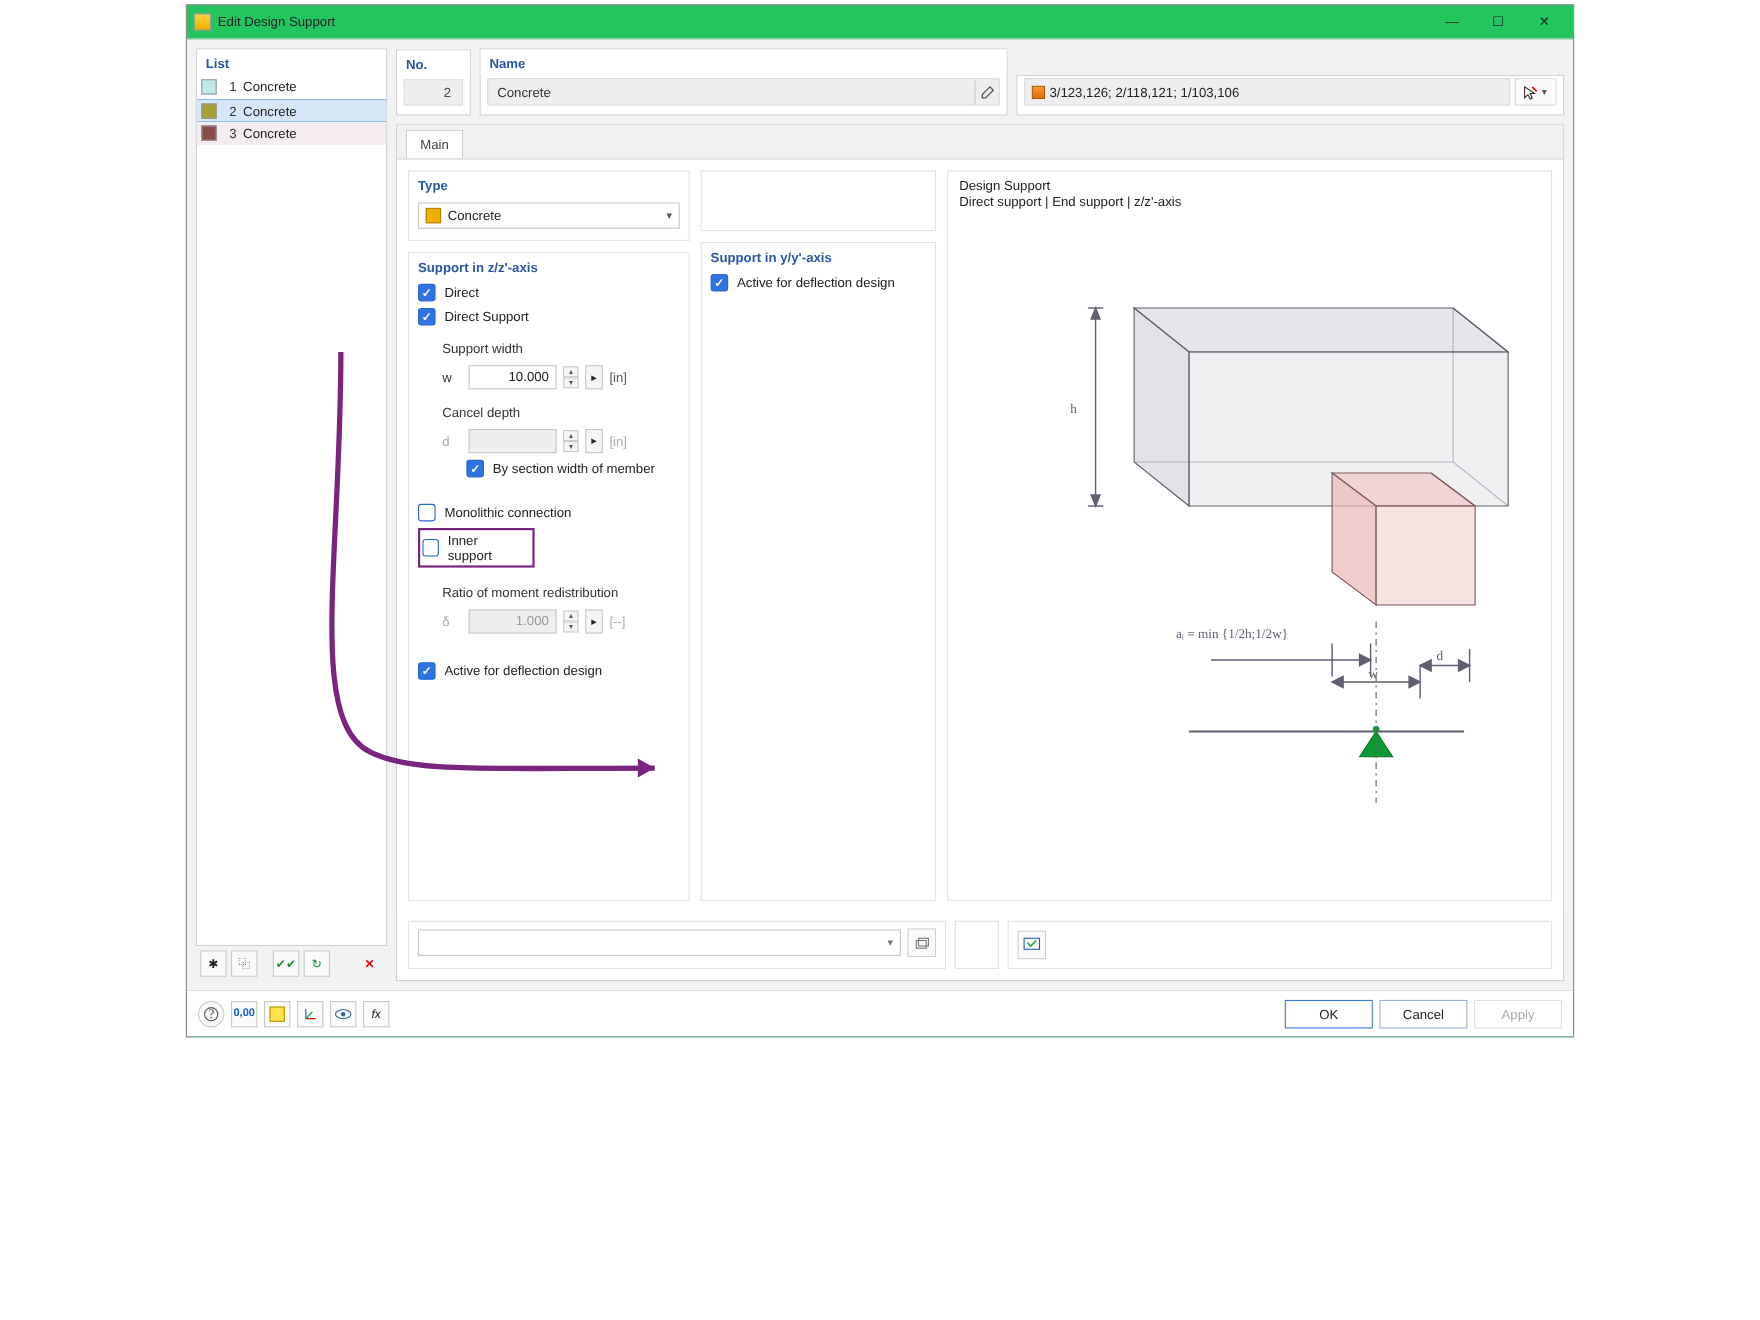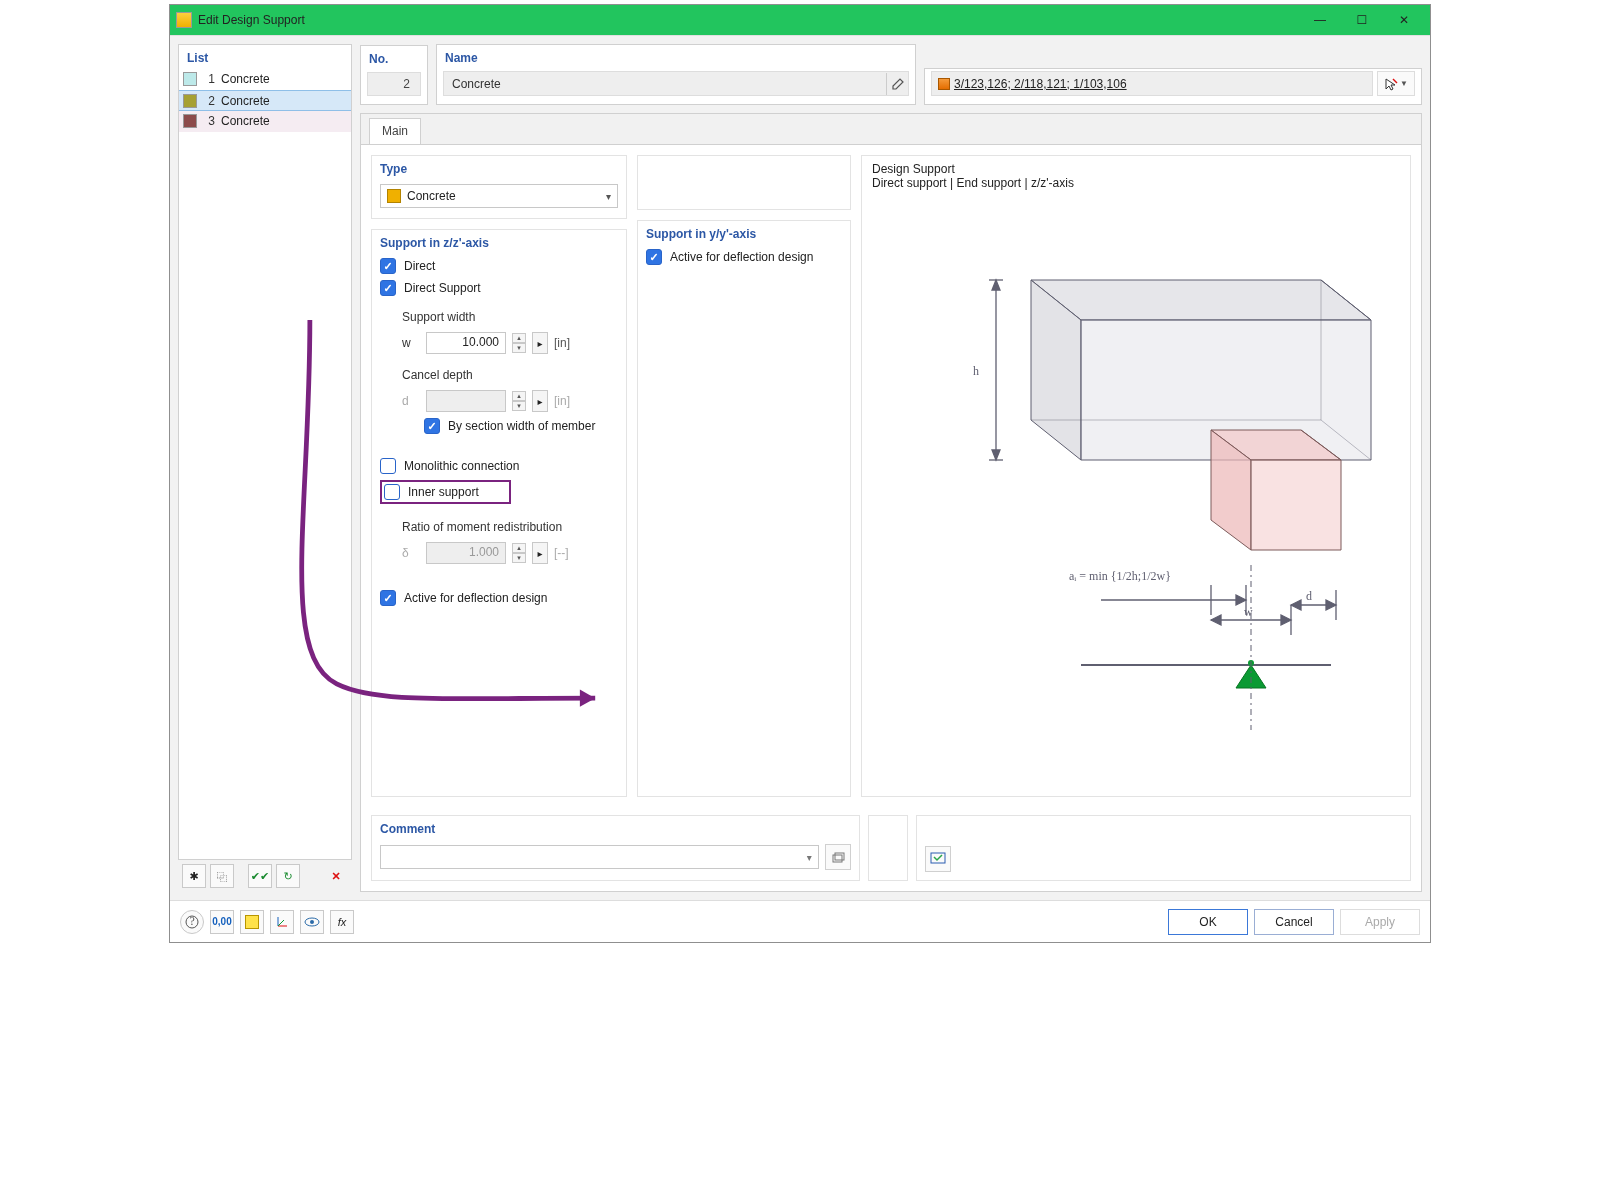--- a/index.html
+++ b/index.html
@@ -28,21 +28,21 @@
   .right-col { flex:1; display:flex; flex-direction:column; gap:8px;}
   .top-row { display:flex; gap:8px;align-items:flex-end;}
   .no-box { width:68px;}
   .no-val { padding:4px 10px; text-align:right; background:#eee; border:1px solid #ddd; color:#444;}
   .name-box { flex:1;}
   .name-field { display:flex; align-items:center; background:#eee; border:1px solid #ddd; height:25px;}
   .name-field .nv{ flex:1; padding:0 8px; color:#333;}
   .icon-edit{ width:22px;height:22px; border-left:1px solid #ccc; display:flex;align-items:center;justify-content:center;}
   .assigned-box{ width:498px;}
   .assigned-field{ display:flex; align-items:center; height:25px;}
-  .assigned-field .av{ flex:1; border:1px solid #ddd; background:#eee; height:25px; padding:3px 6px; display:flex; align-items:center; gap:4px;text-decoration:underline;}
+  .assigned-field .av{ flex:1; border:1px solid #ddd; background:#eee; height:25px; padding:3px 6px; display:flex; align-items:center; gap:4px;}
   .asg-icon{ width:12px;height:12px; background:linear-gradient(#f59a3a,#e46d00); border:1px solid #a85700;}
   .picker-btn{ width:38px; height:25px; border:1px solid #ddd; background:#fafafa; margin-left:4px; display:flex; align-items:center; justify-content:center; gap:2px;}
   .main-container{ flex:1; display:flex; flex-direction:column; background:#fff; border:1px solid #d0d0d0; padding:0; position:relative;}
   .tabs{ padding:4px 8px 0 8px; background:#f1f1f1; display:flex;}
   .tab{ background:#fff;border:1px solid #d0d0d0; border-bottom:none; padding:5px 12px 6px 12px; color:#444;}
   .tab-content{ flex:1; background:#fff; border-top:1px solid #d0d0d0; display:flex; gap:10px; padding:10px;}
   .col{ display:flex; flex-direction:column; gap:10px;}
   .col-a{ width:256px;} .col-b{ width:214px;} .col-c{ flex:1;}
   .group{ border:1px solid #e3e3e3; background:#fff;}
   .group .gh{ color:#2c57a5; font-weight:600; padding:6px 8px 2px 8px;}
@@ -56,21 +56,21 @@
   .subhead{ margin:8px 0 2px 22px; color:#333;}
   .fline{ display:flex; align-items:center; gap:6px; margin-left:22px;}
   .fline .lbl{ width:18px; color:#333;}
   .fline .val{ width:80px; height:22px; border:1px solid #c8c8c8; text-align:right; padding:2px 6px; background:#fff;}
   .fline.disabled .val{ background:#eee; color:#999;}
   .fline.disabled .lbl,.fline.disabled .unit{ color:#aaa;}
   .spin{ width:14px; display:flex; flex-direction:column;}
   .spin div{ height:10px; border:1px solid #c8c8c8; font-size:7px; display:flex; align-items:center; justify-content:center; color:#555; background:#f5f5f5;}
   .arrowbtn{ width:16px;height:22px;border:1px solid #c8c8c8;background:#f5f5f5;display:flex;align-items:center;justify-content:center;font-size:10px;}
   .unit{ color:#555;}
-  .highlight-box{ border:2px solid #7a237f; padding:2px 11px 2px 2px; width:131px; display:flex; align-items:center; gap:8px;}
+  .highlight-box{ border:2px solid #7a237f; padding:2px 11px 2px 2px; width:106px; display:flex; align-items:center; gap:8px;}
   .preview{ flex:1; border:1px solid #e3e3e3; padding:6px 10px; position:relative;}
   .comment-box{ flex:1;}
   .comment-in{ border:1px solid #c8c8c8; background:#fff; height:24px; display:flex; align-items:center;}
   .comment-in .car{ margin-left:auto; padding:0 6px; color:#777; font-size:10px;}
   .smallbtn{ width:26px;height:26px;border:1px solid #d0d0d0;background:#fafafa;display:flex;align-items:center;justify-content:center;}
   .footer{ height:42px; border-top:1px solid #ddd; display:flex; align-items:center; padding:0 10px; gap:6px; background:#fff;}
   .footer .spacer{ flex:1;}
   .btn{ height:26px; min-width:80px; padding:0 14px; border:1px solid #9aaed4; background:#fff; display:flex;align-items:center;justify-content:center;}
   .btn.default{ border:1px solid #3b78d8; }
   .btn.disabled{ color:#aaa; border-color:#ddd;}
@@ -339,21 +339,20 @@
                 <circle cx="360" cy="473" r="3" fill="#0a9a33"></circle>
 
                 <line x1="360" y1="375" x2="360" y2="540" stroke="#5f5f70" stroke-width="1" stroke-dasharray="6 4 2 4"></line>
               </svg>
             </div>
           </div>
         </div>
 
         <div style="display:flex; gap:8px; padding:8px 10px 10px 10px;">
           <div class="group comment-box">
-            <div class="gh">Comment</div>
             <div class="gb" style="flex-direction:row; align-items:center; gap:6px;">
               <div class="comment-in" style="flex:1">
                   <span class="car">▾</span>
                 </div>
               <div class="smallbtn">
                 <svg width="14" height="14">
                     <rect x="2" y="5" width="9" height="7" fill="none" stroke="#777"></rect>
                     <rect x="4" y="3" width="9" height="7" fill="none" stroke="#777"></rect>
                   </svg>
               </div>

